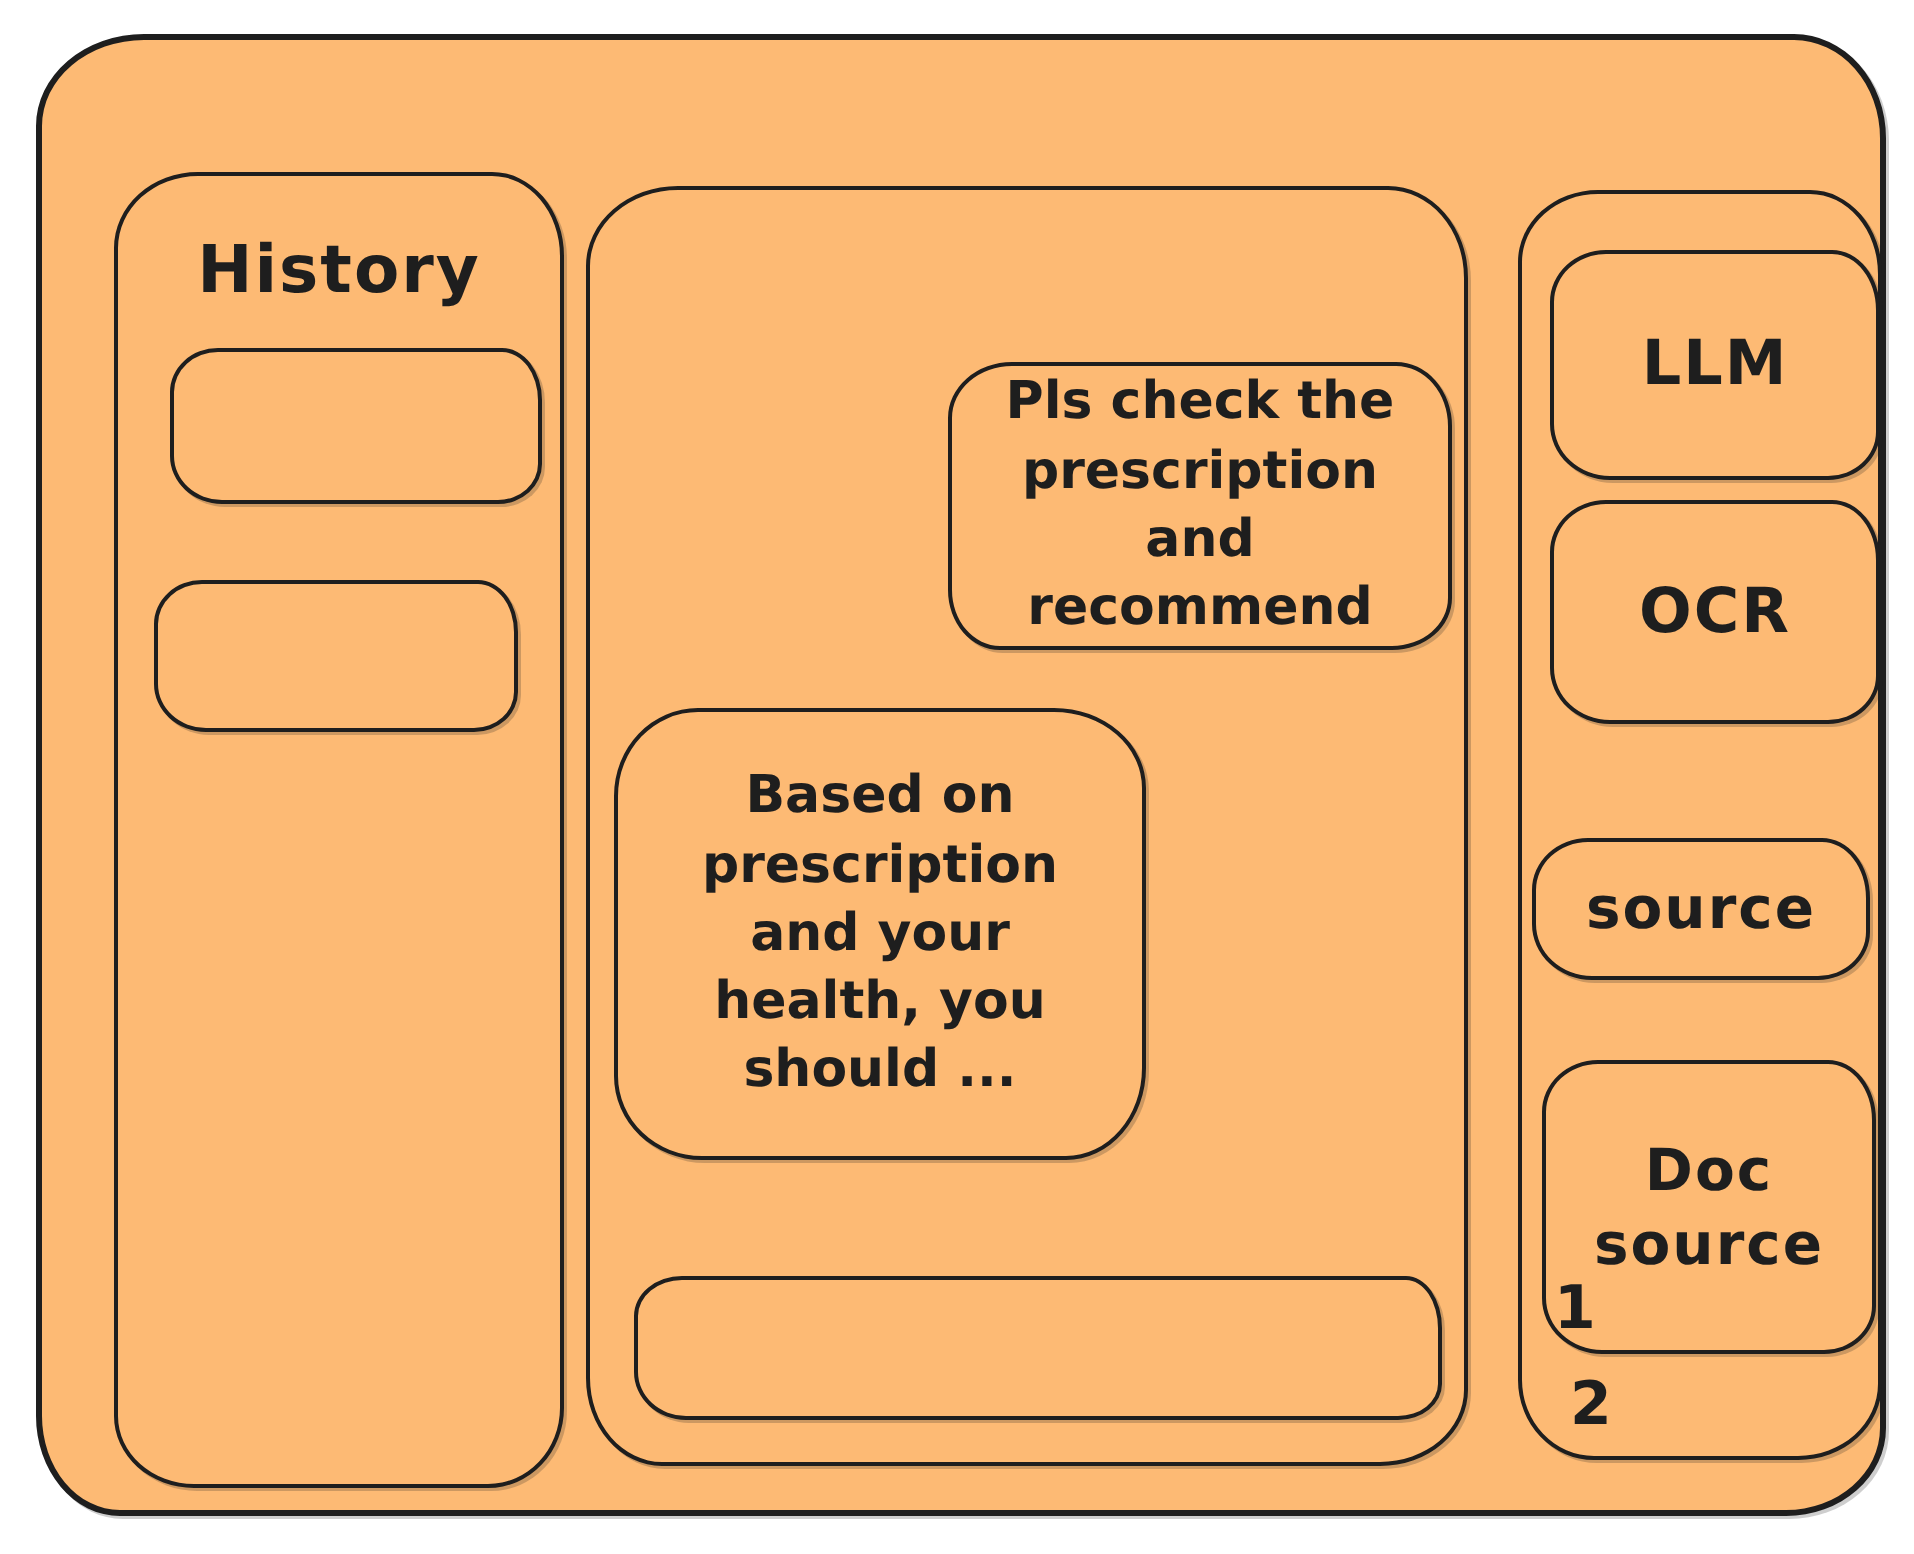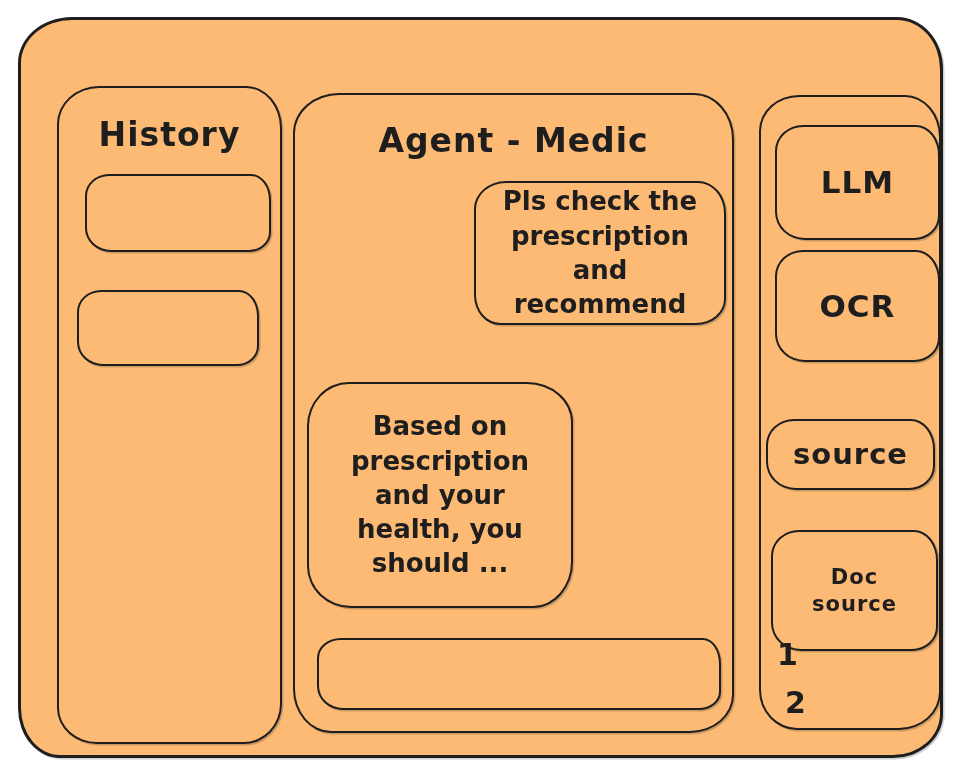--- a/index.html
+++ b/index.html
@@ -71,21 +71,20 @@
   }
   .user-bubble {
     left: 179px; top: 86px;
     width: 252px; height: 144px;
     border-radius: 32px 28px 30px 26px / 28px 32px 26px 30px;
   }
   .agent-bubble {
     left: 12px; top: 259px;
     width: 266px; height: 226px;
     border-radius: 42px 46px 40px 44px / 44px 40px 46px 42px;
-    margin-top: 28px;
   }
   .input-box {
     left: 22px; top: 543px;
     width: 404px; height: 72px;
     border-radius: 24px 18px 22px 26px / 20px 26px 18px 24px;
   }
 
   
   .sidebar-right {
     left: 738px; top: 75px;
@@ -99,21 +98,21 @@
     text-align: center;
     font-size: 31px;
     font-weight: bold;
     letter-spacing: 1px;
     line-height: 1.25;
     border-radius: 28px 24px 26px 30px / 26px 30px 24px 28px;
   }
   .llm       { left: 14px; top: 28px;  width: 165px; height: 115px; }
   .ocr       { left: 14px; top: 153px; width: 165px; height: 112px; }
   .params    { left: 5px;  top: 322px; width: 169px; height: 71px;  font-size: 29px; }
-  .docsource { left: 10px; top: 433px; width: 167px; height: 121px; font-size: 21px; padding: 4px 18px; box-sizing: border-box; }
+  .docsource { left: 10px; top: 433px; width: 167px; height: 147px; font-size: 29px; padding: 4px 18px; box-sizing: border-box; }
   .doc-num {
     position: absolute;
     font-size: 30px;
     font-weight: bold;
   }
   .n1 { left: 16px; top: 540px; }
   .n2 { left: 24px; top: 588px; }
 </style>
 </head>
 <body>
@@ -121,21 +120,20 @@
 <div class="canvas">
   <div class="sketch frame">
 
     <aside class="sketch sidebar-left">
       <div class="panel-title">History</div>
       <div class="sketch history-item hi-1"></div>
       <div class="sketch history-item hi-2"></div>
     </aside>
 
     <section class="sketch main">
-      <div class="panel-title">Agent - Medic</div>
       <div class="sketch bubble user-bubble">Pls check the prescription and recommend</div>
       <div class="sketch bubble agent-bubble">Based on prescription and your health, you should ...</div>
       <div class="sketch input-box"></div>
     </section>
 
     <aside class="sketch sidebar-right">
       <div class="sketch tool-box llm">LLM</div>
       <div class="sketch tool-box ocr">OCR</div>
       <div class="sketch tool-box params">source</div>
       <div class="sketch tool-box docsource">Doc source</div>

